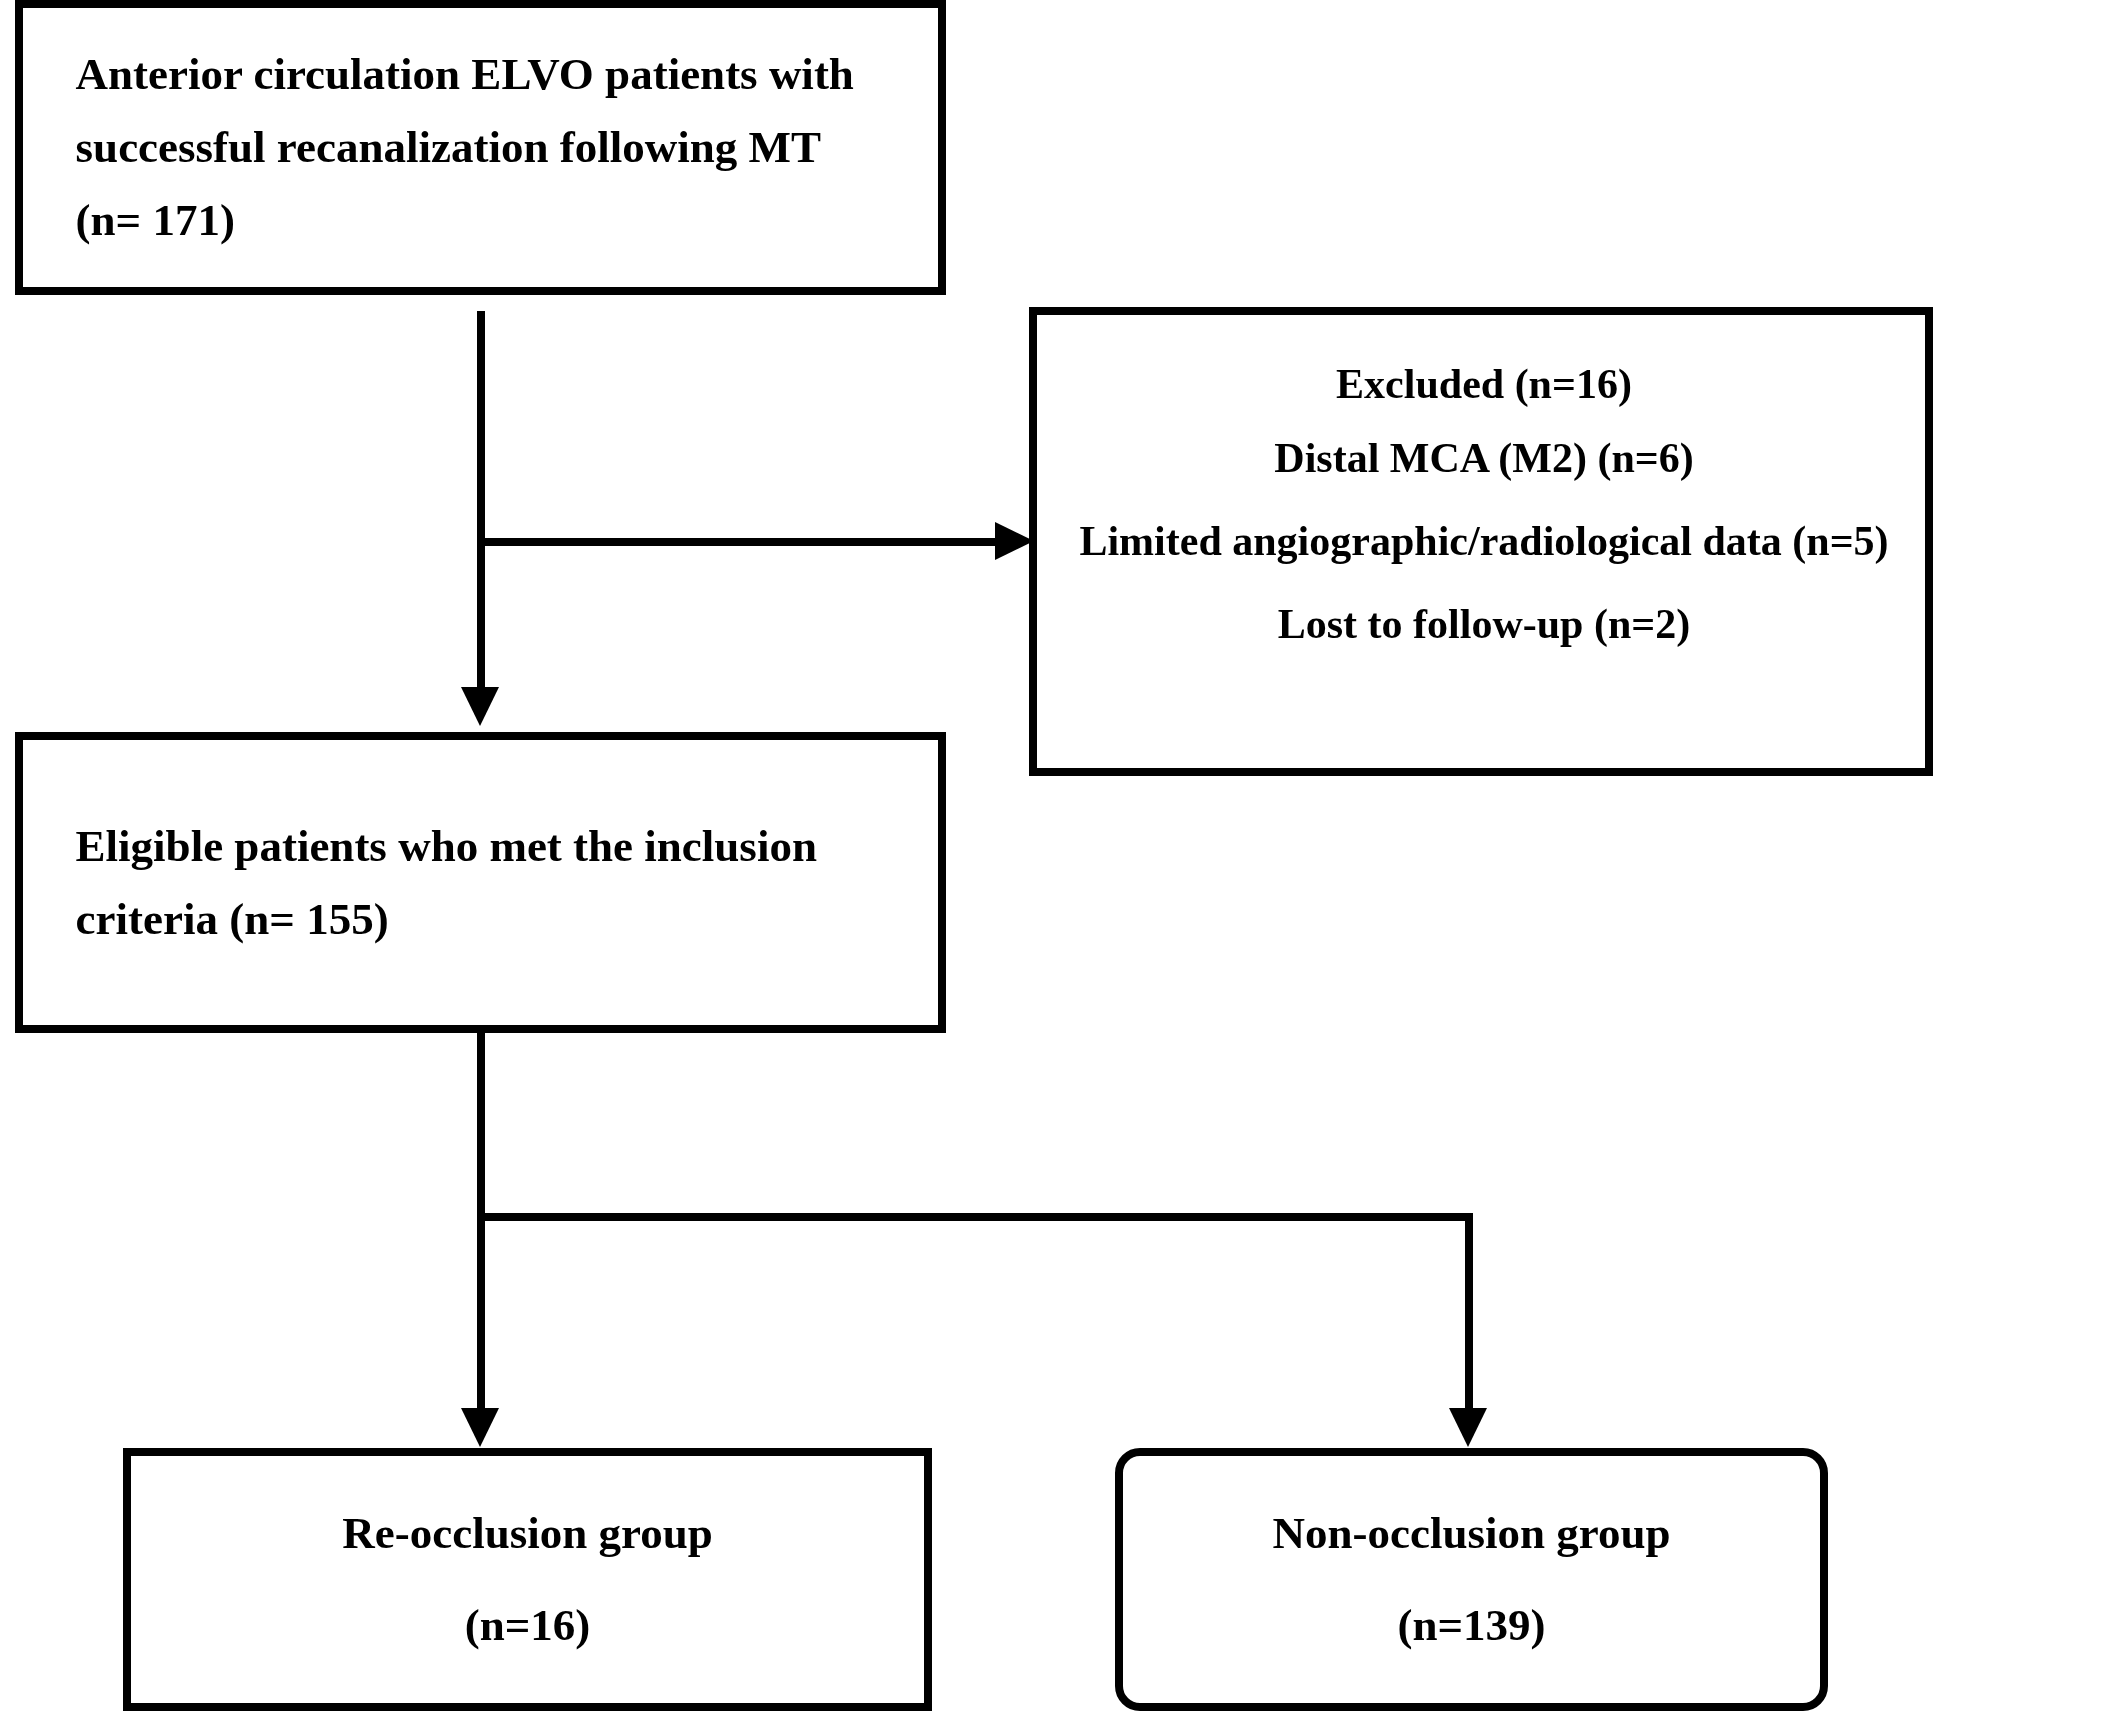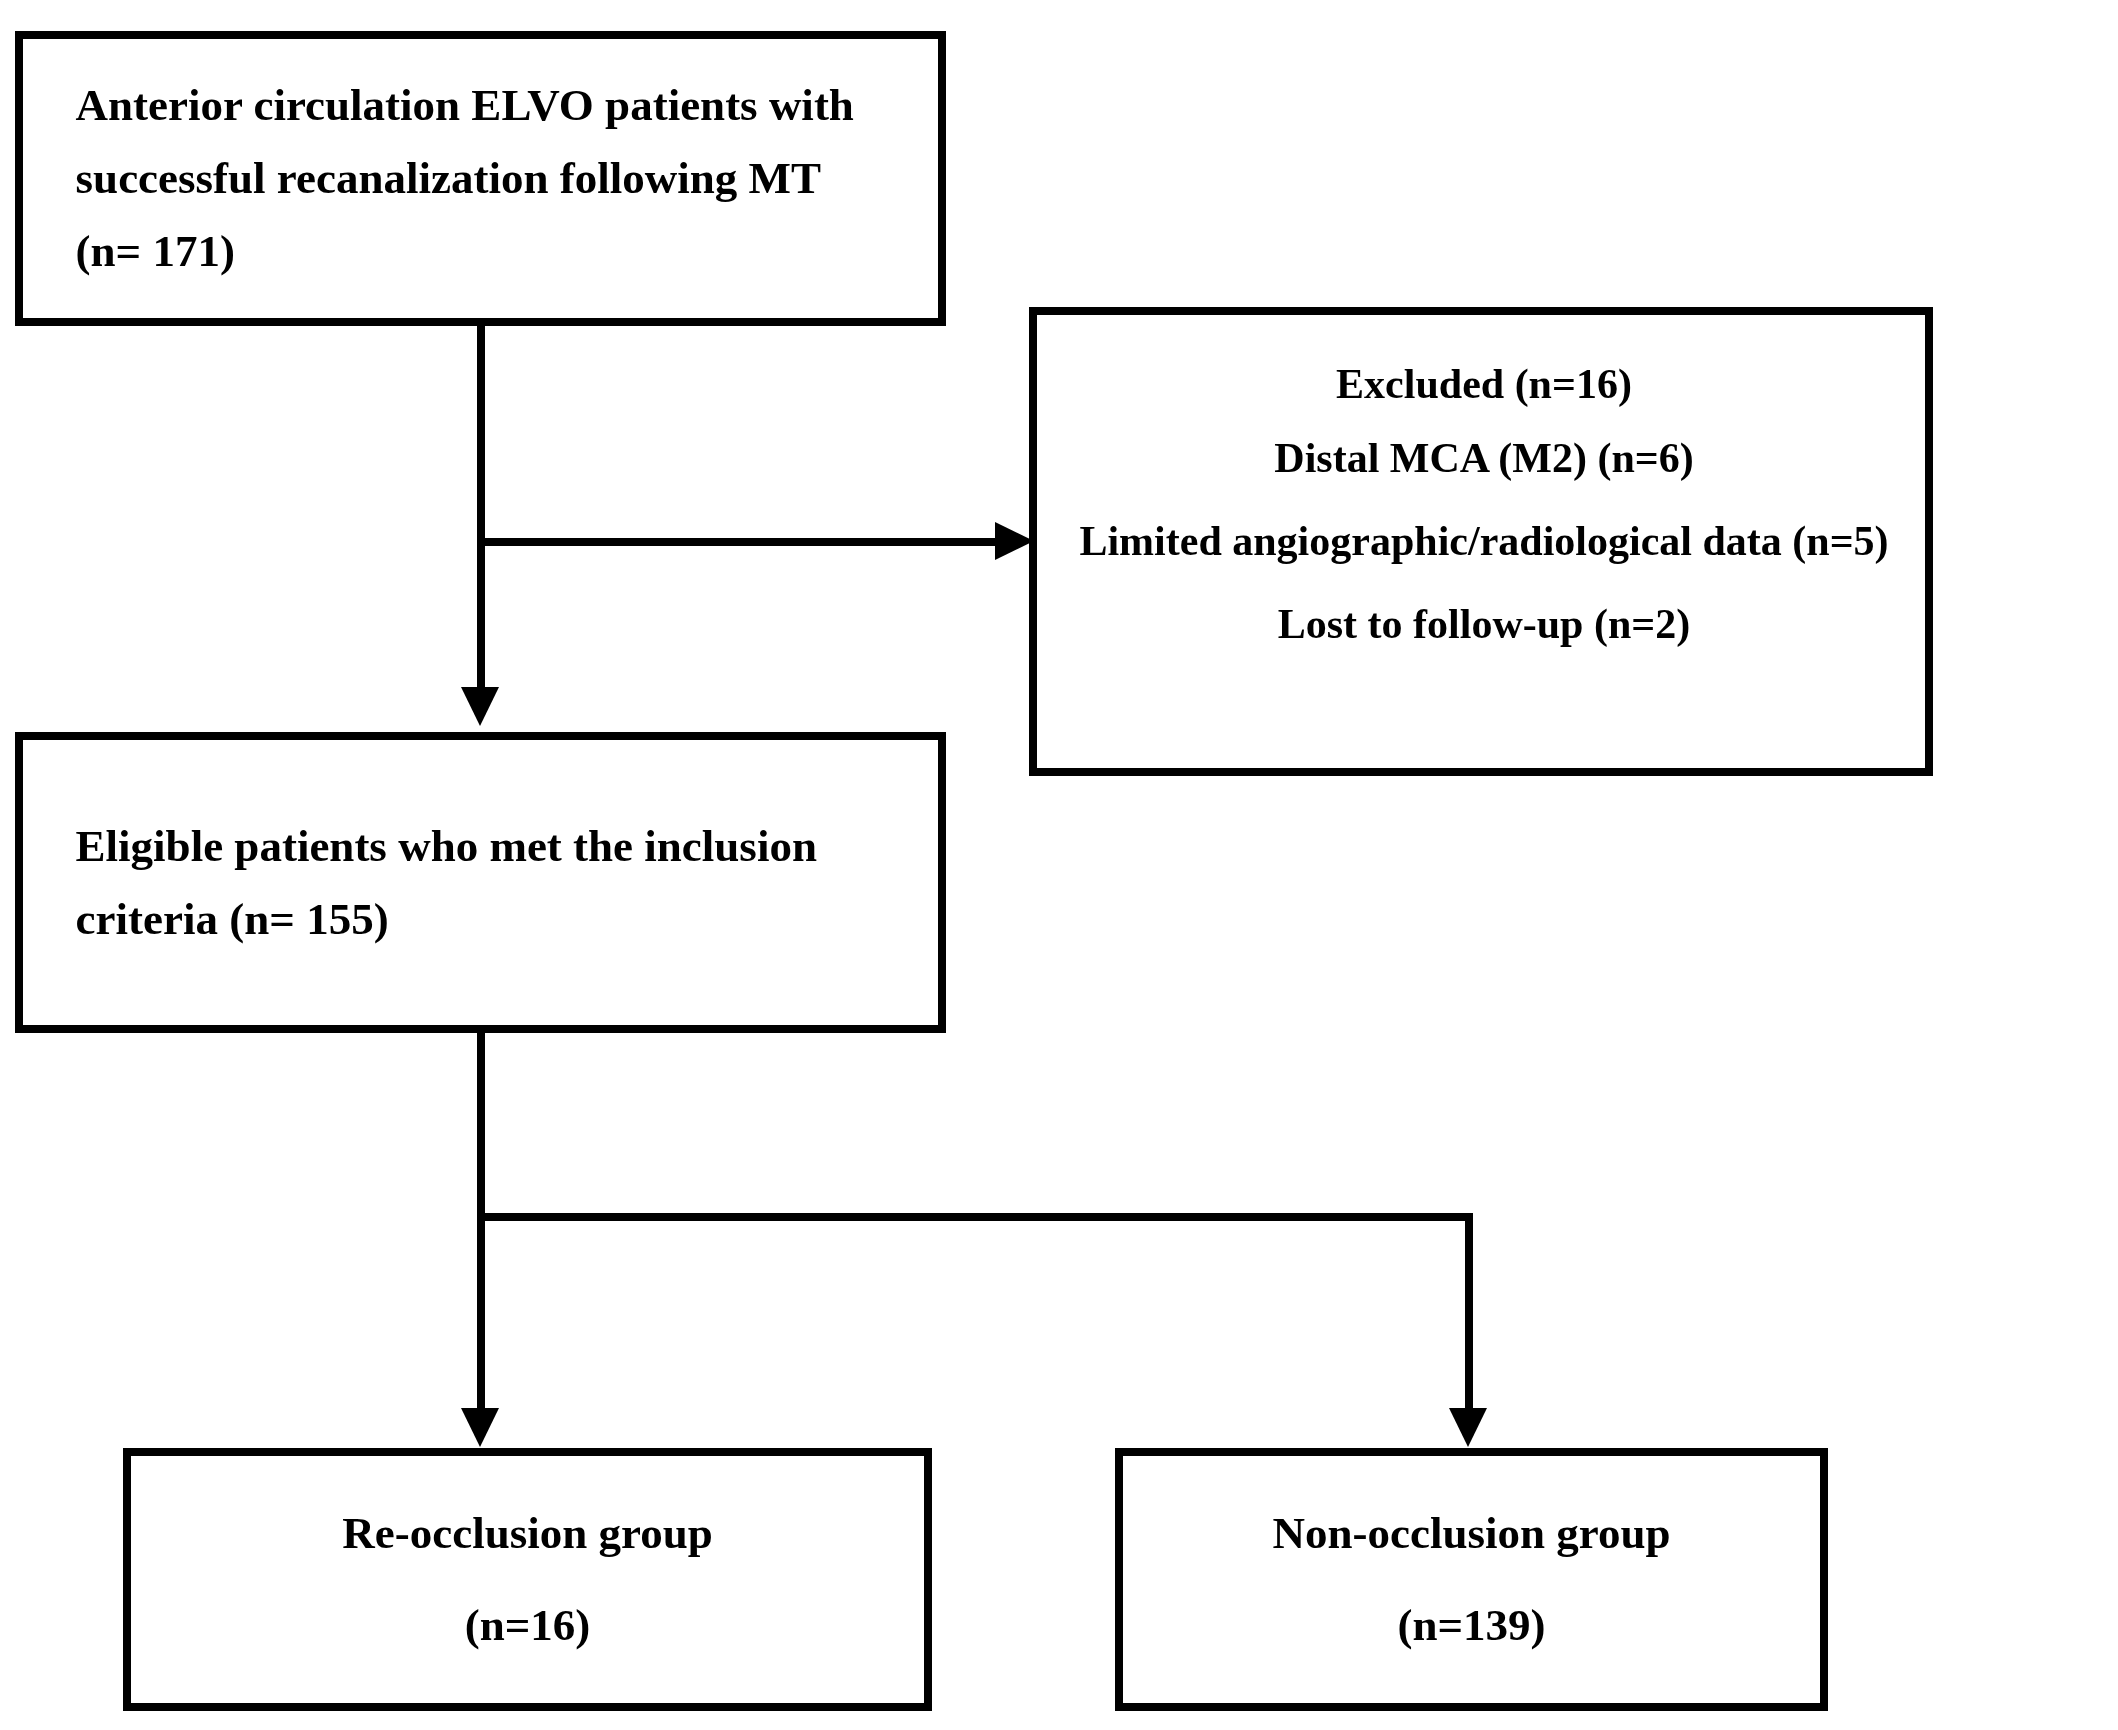--- a/index.html
+++ b/index.html
@@ -31,21 +31,21 @@
     z-index: 3;
   }
   .flow-box .line {
     display: block;
     line-height: 1.62;
     white-space: pre;
   }
   
   #box-enrolled {
     left: 14.6px;
-    top: 31px;
+    top: 0;
     width: 931px;
     height: 295px;
     padding: 0 0 0 53px;
     align-items: flex-start;
     text-align: left;
     font-size: 45px;
   }
   
   #box-excluded {
     left: 1029px;
@@ -95,20 +95,21 @@
   #box-reocclusion .line.second { margin-top: 47px; }
   
   #box-nonocclusion {
     left: 1115px;
     top: 1448px;
     width: 713px;
     height: 263px;
     align-items: center;
     text-align: center;
     font-size: 45px;
+    border-radius: 25px;
   }
   #box-nonocclusion .line { line-height: 1.0; }
   #box-nonocclusion .line.second { margin-top: 47px; }
 
   
   .vline {
     position: absolute;
     background: #000000;
     width: 8px;
     z-index: 1;

